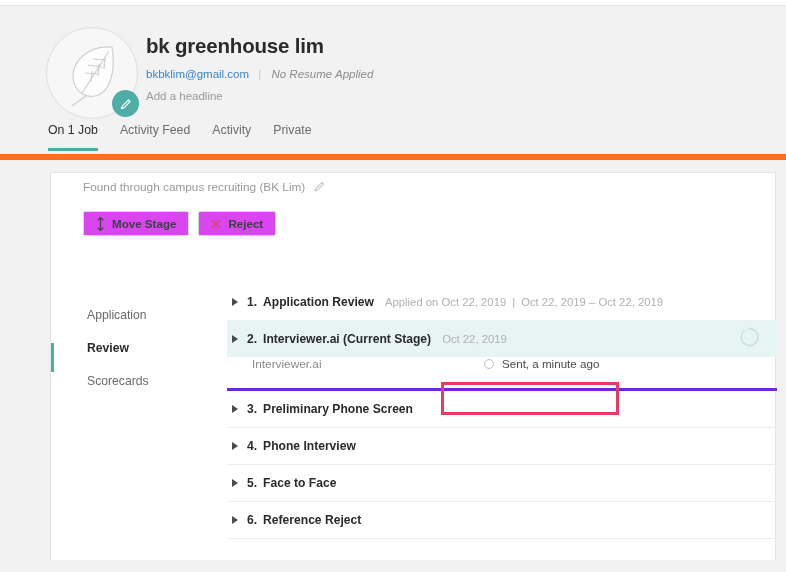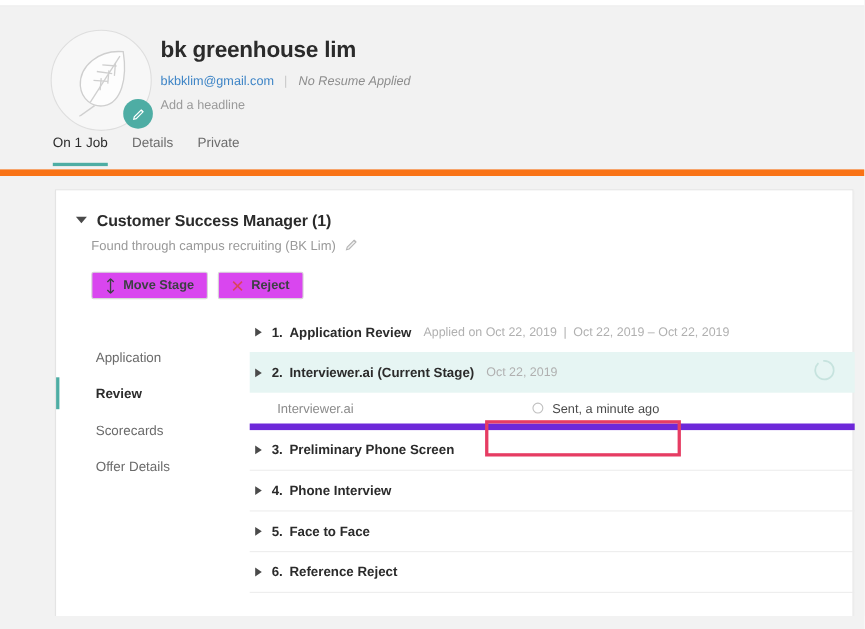--- a/index.html
+++ b/index.html
@@ -240,21 +240,20 @@
   .side-nav {
     position: absolute;
     left: 0;
     top: 0;
     width: 175px;
   }
   .side-item {
     position: relative;
     height: 33px;
     display: flex;
-    align-items: center;
     padding-left: 36px;
     font-size: 12.2px;
     color: #6a6a6a;
     cursor: pointer;
     box-sizing: border-box;
   }
   .side-item.active {
     color: #2b2b2b;
     font-weight: bold;
   }
@@ -315,22 +314,22 @@
     position: absolute;
     right: 18px;
     top: 50%;
     transform: translateY(-50%);
   }
 
   .stage-detail-row {
     position: relative;
     height: 34px;
     display: flex;
-    align-items: center;
-    border-bottom: 6px solid #6d28d9;
+    align-items: flex-start;
+    border-bottom: 3px solid #6d28d9;
     box-sizing: border-box;
   }
   .detail-label {
     font-size: 11.8px;
     color: #8a8a8a;
     padding-left: 25px;
   }
   .detail-status {
     position: absolute;
     left: 257px;
@@ -399,32 +398,29 @@
         <span class="meta-sep">|</span>
         <span class="no-resume">No Resume Applied</span>
       </div>
       <div class="profile-headline">Add a headline</div>
     </div>
   </div>
 
   <div class="tabs">
     <div class="tabs-inner">
       <div class="tab active">On 1 Job</div>
-      <div class="tab">Details</div>
+      <div class="tab">Activity Feed</div>
+      <div class="tab">Activity</div>
       <div class="tab">Private</div>
     </div>
   </div>
 
   <div class="main-card">
 
     <div class="job-block">
-      <div class="job-title-row">
-        <span class="caret-down"></span>
-        <span class="job-title">Customer Success Manager (1)</span>
-      </div>
       <div class="job-sub">
         <span>Found through campus recruiting (BK Lim)</span>
         <span class="edit-pencil">
           <svg width="13" height="13" viewBox="0 0 13 13">
             <path d="M2 11 L2.7 8.6 L8.9 2.4 L10.6 4.1 L4.4 10.3 Z" fill="#f0f0f0" stroke="#b6b6b6" stroke-width="1"></path>
             <path d="M8.9 2.4 L10.6 4.1" stroke="#b6b6b6" stroke-width="1"></path>
           </svg>
         </span>
       </div>
 
@@ -455,23 +451,20 @@
       <div class="side-nav">
         <div class="side-item">
           <span>Application</span>
         </div>
         <div class="side-item active">
           <span>Review</span>
         </div>
         <div class="side-item">
           <span>Scorecards</span>
         </div>
-        <div class="side-item">
-          <span>Offer Details</span>
-        </div>
       </div>
 
       <div class="stage-list">
 
         <div class="stage-row first">
           <span class="caret-right"></span>
           <span class="stage-name">1.</span>
           <span class="stage-name" style="margin-left:6px;">Application Review</span>
           <span class="stage-dates">Applied on Oct 22, 2019</span>
           <span class="stage-dates pipe" style="margin-left:6px;">|</span>

